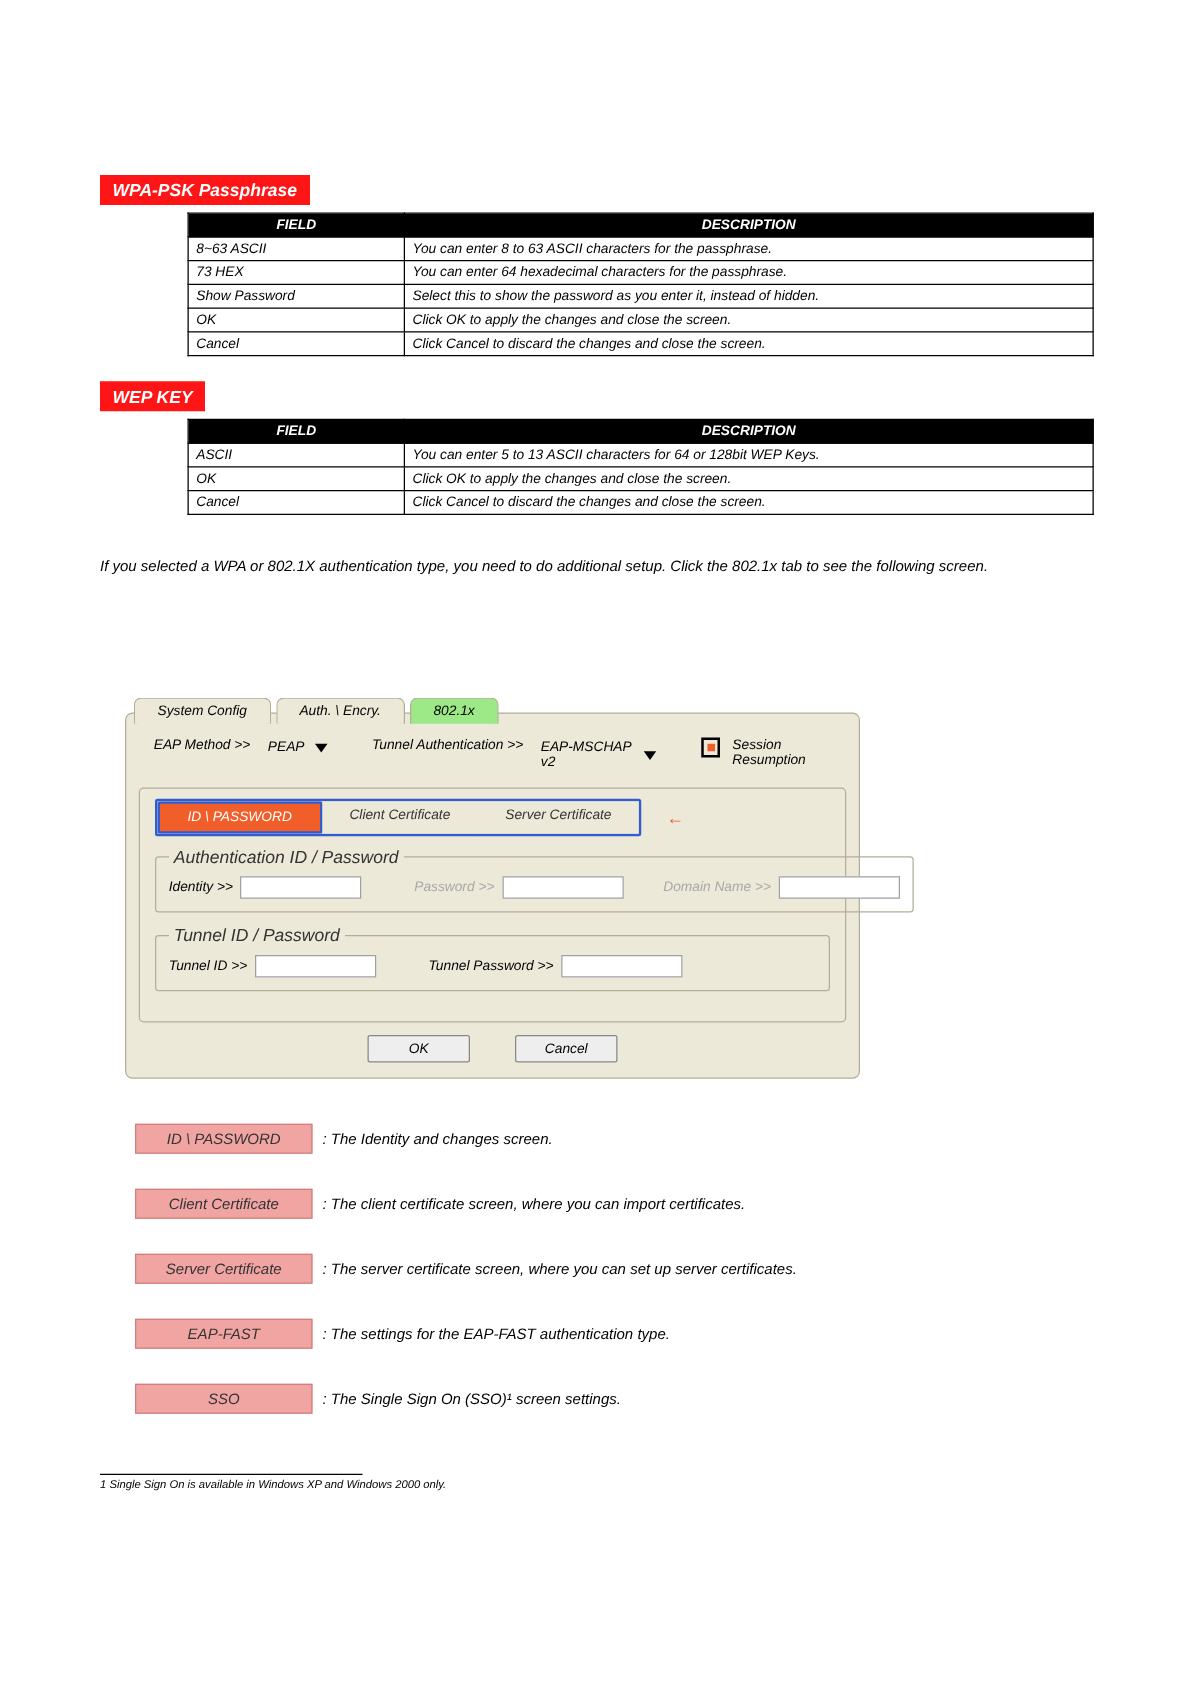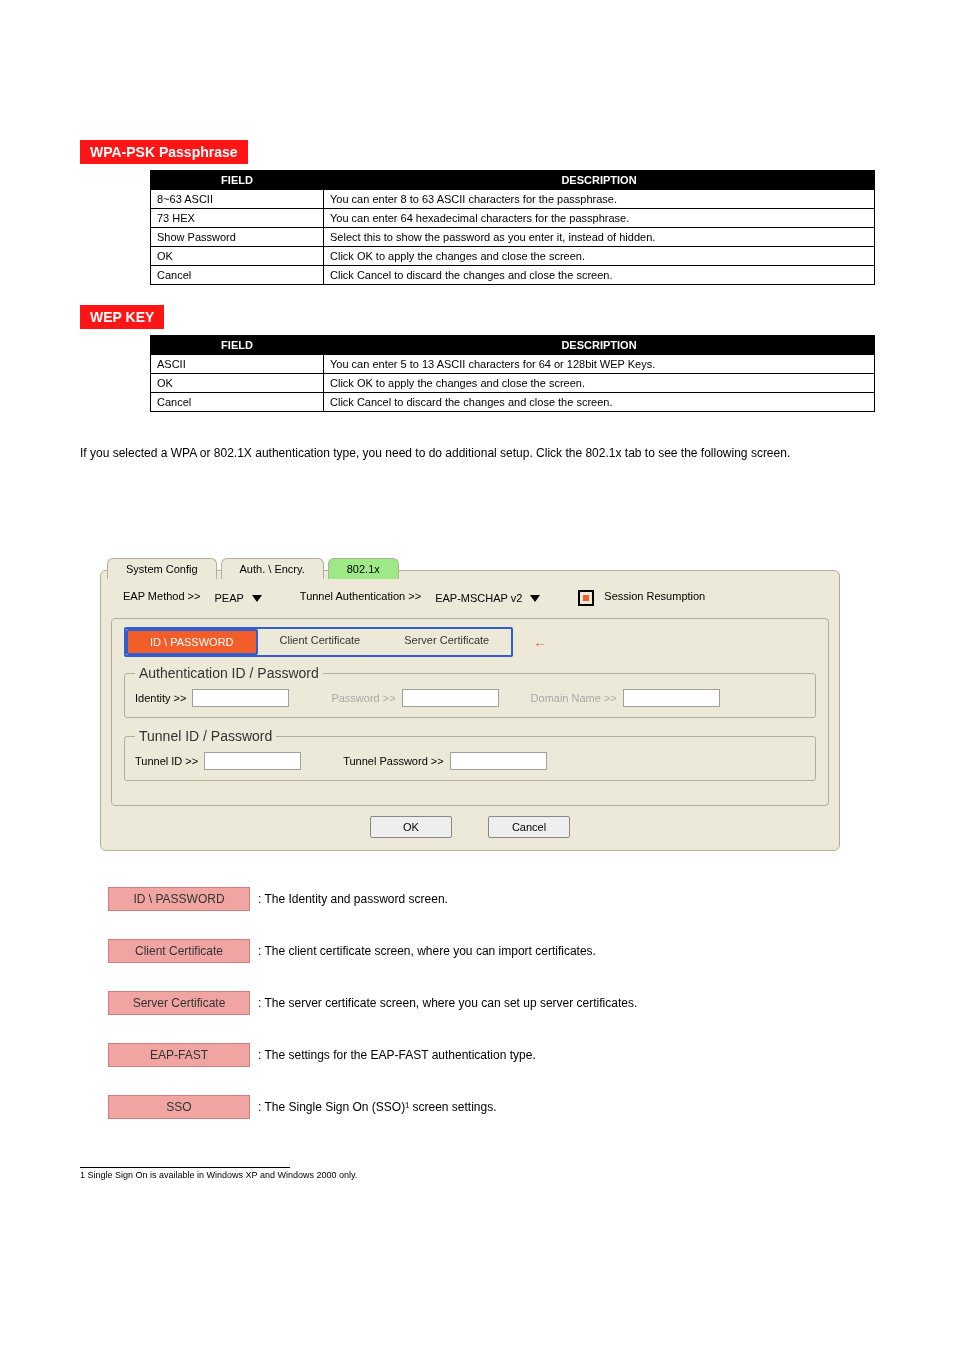--- a/index.html
+++ b/index.html
@@ -8,28 +8,28 @@
     --pink-border:#d27e7e;
     --green-tab:#9ee987;
     --light-green-tab:#d0f0c0;
     --panel-bg:#ece9d8;
     --panel-border:#b2ae98;
     --disabled:#a8a8a8;
     --win-blue:#315dcf;
     --orange-highlight:#f25e29;
   }
   html,body{margin:0;padding:0;background:#fff;font-family:Arial,Helvetica,sans-serif;color:#000;}
-  .page{width:954px;min-height:1350px;margin:0 auto;position:relative;box-sizing:border-box;padding:140px 80px 40px 80px;font-size:12px;}
+  .page{width:954px;min-height:1350px;margin:0 auto;position:relative;box-sizing:border-box;padding:140px 80px 40px 80px;font-size:12px;font-style:italic;}
   .section-head{background:var(--red);color:#fff;font-weight:bold;display:inline-block;padding:4px 10px;font-size:14px;margin-bottom:6px;}
   .tbl-wrap{margin-left:70px;margin-bottom:20px;}
   table.spec{border-collapse:collapse;width:725px;}
   table.spec th,table.spec td{border:1px solid #000;padding:3px 6px;font-size:11px;vertical-align:top;}
   table.spec thead th{background:#000;color:#fff;font-weight:bold;text-align:center;}
   table.spec td:first-child,table.spec th:first-child{width:160px;}
-  .config-panel{margin-top:110px;margin-left:20px;width:740px;background:var(--panel-bg);border:1px solid var(--panel-border);border-radius:6px;box-sizing:border-box;position:relative;padding-bottom:10px;}
+  .config-panel{margin-top:110px;margin-left:20px;width:588px;background:var(--panel-bg);border:1px solid var(--panel-border);border-radius:6px;box-sizing:border-box;position:relative;padding-bottom:10px;}
   .top-tabs{display:flex;gap:4px;margin:-12px 0 0 6px;}
   .top-tab{padding:4px 18px 4px 18px;font-size:11px;border:1px solid var(--panel-border);border-bottom:none;background:var(--panel-bg);border-top-left-radius:6px;border-top-right-radius:6px;position:relative;top:-1px;}
   .top-tab.active{background:var(--green-tab);}
   .row1{display:flex;align-items:flex-start;padding:10px 12px 8px 22px;gap:6px;font-size:11px;}
   .row1 .lbl{white-space:nowrap;}
   .select{display:inline-flex;align-items:center;gap:8px;padding:2px 8px 2px 8px;}
   .tri{width:0;height:0;border-left:5px solid transparent;border-right:5px solid transparent;border-top:7px solid #000;}
   .checkbox{width:12px;height:12px;border:2px solid #000;display:inline-flex;align-items:center;justify-content:center;margin-right:4px;}
   .checkbox.checked::after{content:"";width:6px;height:6px;background:var(--orange-highlight);}
   .sub-panel{margin:4px 10px 4px 10px;border:1px solid var(--panel-border);border-radius:4px;padding:8px 12px 14px 12px;background:var(--panel-bg);}
@@ -186,21 +186,21 @@
   <div class="btnrow">
     <div class="winbtn">OK</div>
     <div class="winbtn">Cancel</div>
   </div>
 </div>
 
 
 <div class="pink-list">
   <div style="display:flex;align-items:center;gap:8px;">
     <div class="pink-btn">ID \ PASSWORD</div>
-    <span>: The Identity and password screen.</span>
+    <span>: The Identity and changes screen.</span>
   </div>
   <div style="display:flex;align-items:center;gap:8px;">
     <div class="pink-btn">Client Certificate</div>
     <span>: The client certificate screen, where you can import certificates.</span>
   </div>
   <div style="display:flex;align-items:center;gap:8px;">
     <div class="pink-btn">Server Certificate</div>
     <span>: The server certificate screen, where you can set up server certificates.</span>
   </div>
   <div style="display:flex;align-items:center;gap:8px;">

